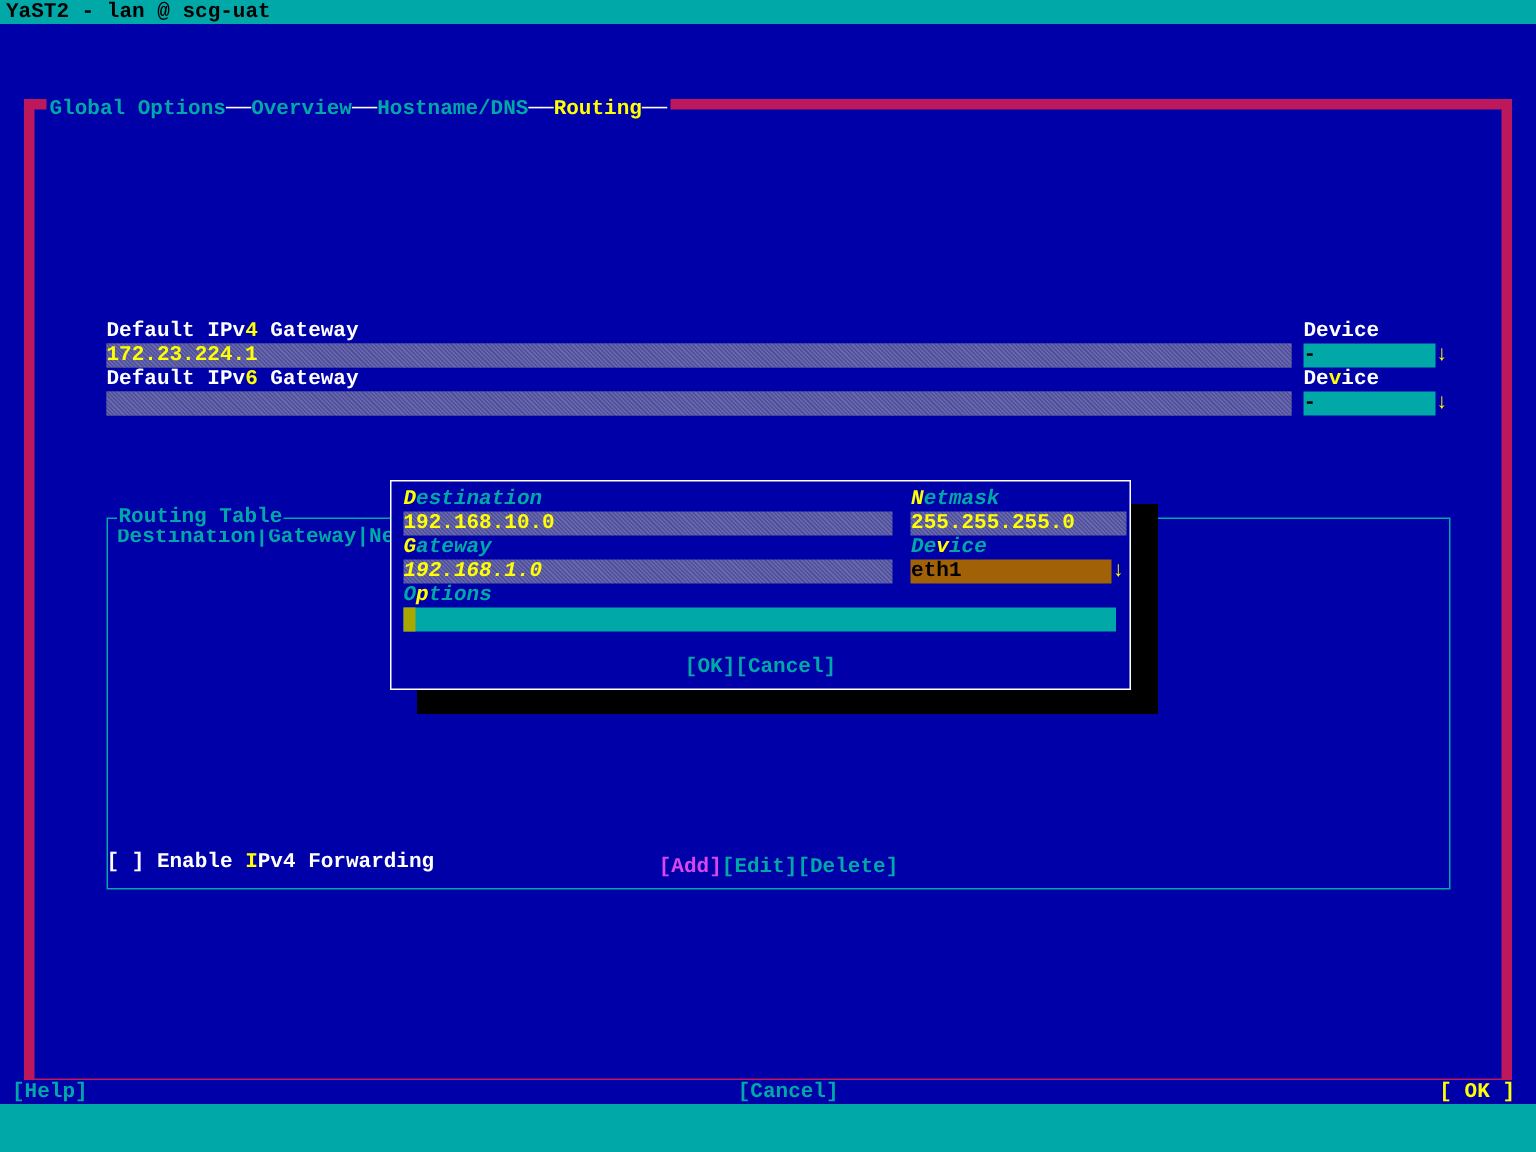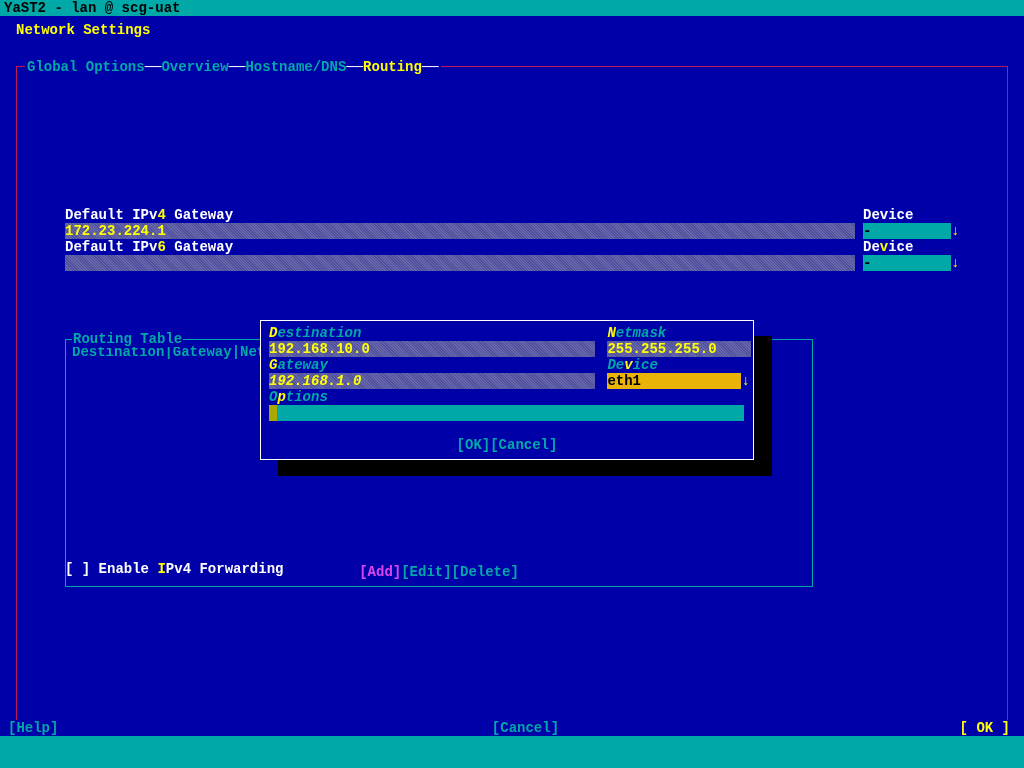--- a/index.html
+++ b/index.html
@@ -29,21 +29,21 @@
   .page-title {
     color: #ffff00;
     padding: 6px 0 0 16px;
   }
   .outer-box {
     position: absolute;
     left: 16px;
     top: 50px;
     width: 992px;
     height: 660px;
-    border: 1px solid #be185d;
+    border: 7px solid #be185d;
   }
   .tabs {
     position: absolute;
     top: -8px;
     left: 8px;
     background: #0000a8;
     color: #00a8a8;
     padding: 0 2px;
   }
   .tabs span { color: #00a8a8; }
@@ -66,21 +66,21 @@
     display: inline-block;
   }
   .arrow-down { color: #ffff00; }
   .section {
     position: absolute;
   }
   .routing-box {
     position: absolute;
     left: 48px;
     top: 272px;
-    width: 748px;
+    width: 896px;
     height: 248px;
     border: 1px solid #00a8a8;
   }
   .routing-box-title {
     position: absolute;
     top: -9px;
     left: 6px;
     background: #0000a8;
     color: #00a8a8;
     padding: 0 1px;
@@ -110,21 +110,21 @@
   .dialog-row { height: 16px; line-height: 16px; white-space: nowrap; }
   .dlg-label { color: #00a8a8; display: inline-block; font-style: italic; }
   .dlg-label .hk { color: #ffff00; }
   .dlg-input {
     background-image: repeating-linear-gradient(45deg, #6868a8 0 1px, #5050a0 1px 2px);
     color: #ffff00;
     display: inline-block;
     height: 16px;
   }
   .dlg-select {
-    background: #eab308;
+    background: #a16207;
     color: #000;
     display: inline-block;
     height: 16px;
   }
   .options-input {
     background: #00a8a8;
     color: #000;
     display: block;
     height: 16px;
     width: 475px;
@@ -170,21 +170,20 @@
     height: 16px;
     width: 1024px;
   }
 </style>
 </head>
 <body>
 
 <div class="titlebar">YaST2 - lan @ scg-uat</div>
 
 <div class="main">
-  <div class="page-title">Network Settings</div>
 
   <div class="outer-box">
     <div class="tabs">
       <span class="inactive">Global Options</span><span class="sep">──</span><span class="inactive">Overview</span><span class="sep">──</span><span class="inactive">Hostname/DNS</span><span class="sep">──</span><span class="active">Routing</span><span class="sep">──</span>
     </div>
 
     <div class="section" style="left:48px; top:140px;">
       <div class="label"><span>Default IPv</span><span class="hk">4</span><span> Gateway</span></div>
       <div class="field-input" style="width:790px;">172.23.224.1</div>
     </div>

